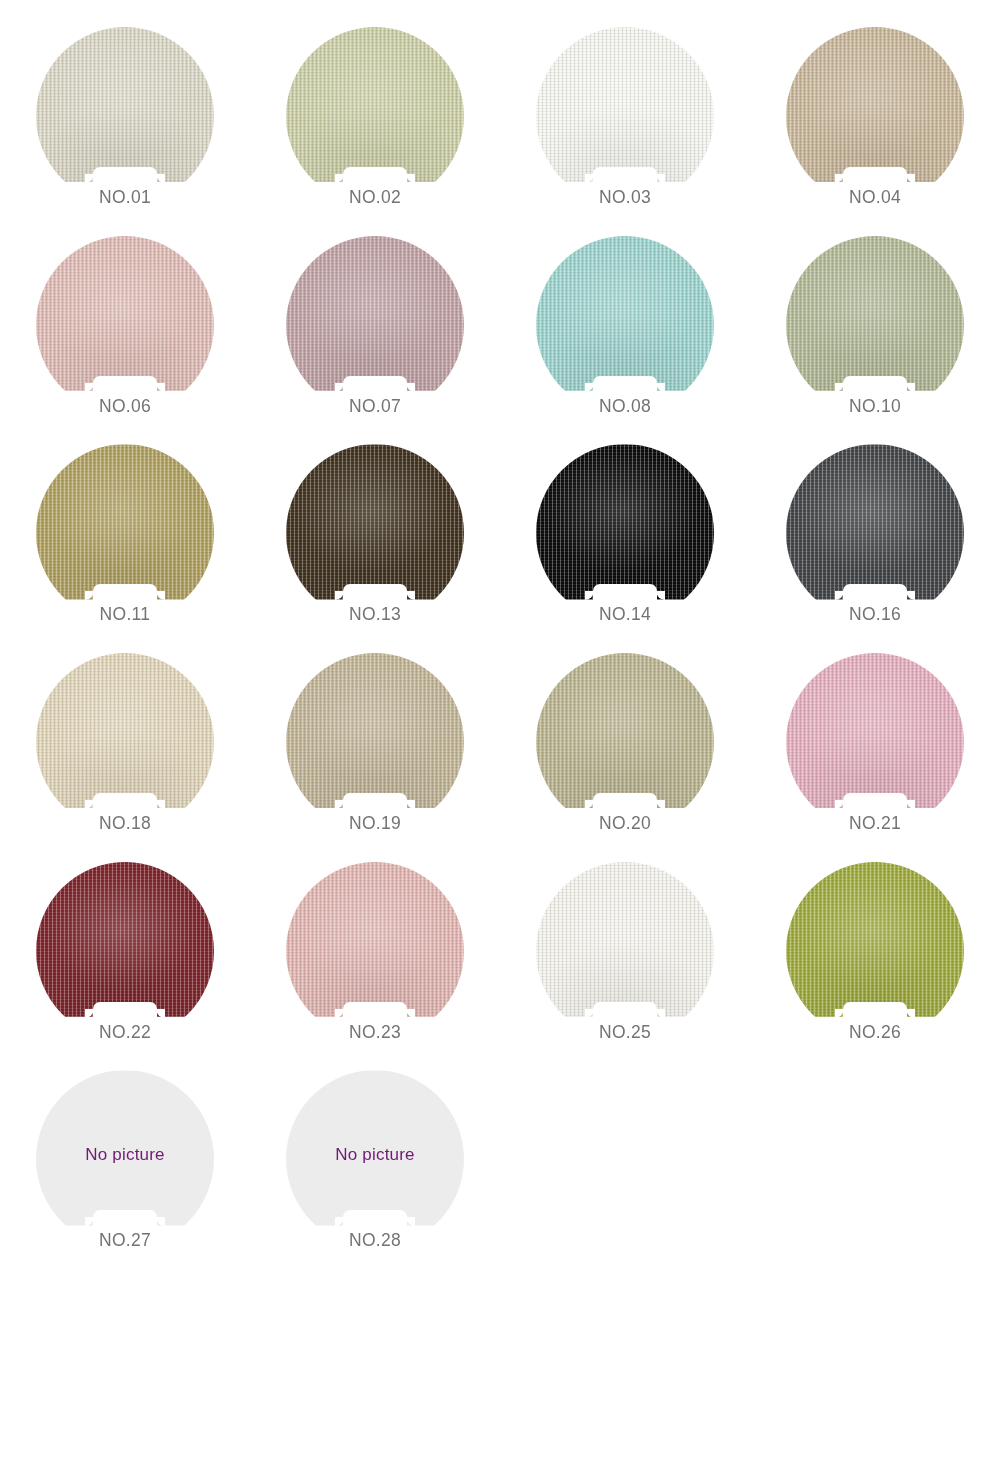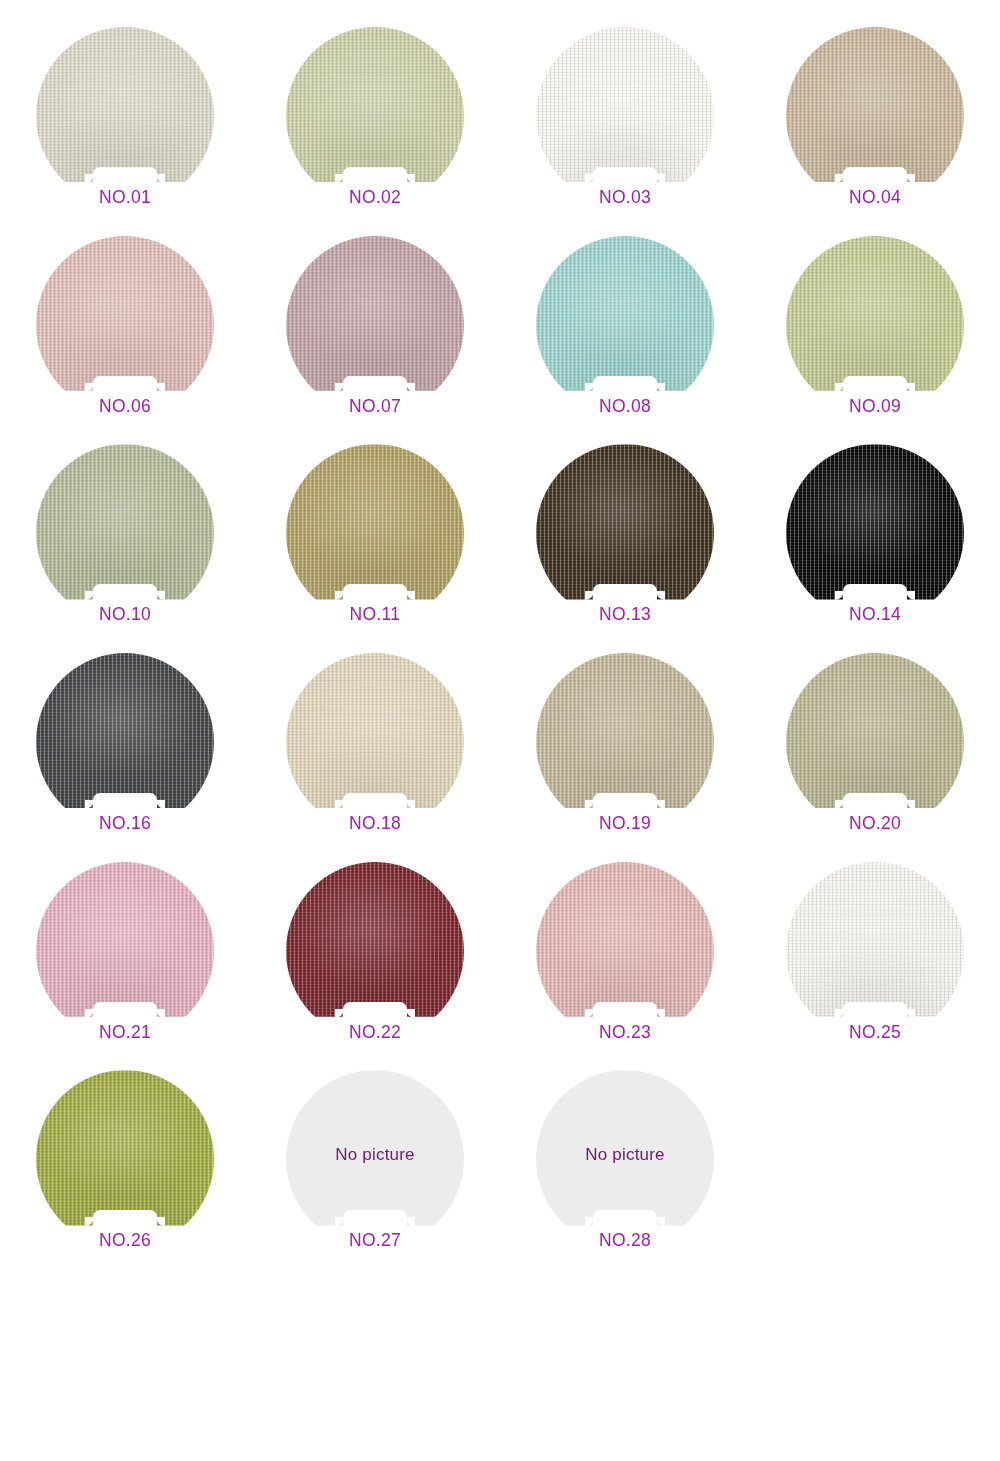--- a/index.html
+++ b/index.html
@@ -139,21 +139,21 @@
     width: 9px;
     height: 9px;
     background: #ffffff;
   }
   .notch::before { left: -8px; border-bottom-right-radius: 9px; }
   .notch::after  { right: -8px; border-bottom-left-radius: 9px; }
 
   .swatch-label {
     margin-top: 6px;
     font-size: 17.5px;
-    color: #a21caf;
+    color: #737373;
     font-family: "Liberation Sans", sans-serif;
     letter-spacing: 0.3px;
     line-height: 1.1;
     white-space: nowrap;
   }
 </style>
 </head>
 <body>
 
 <div id="swatch-grid">
@@ -201,27 +201,20 @@
     </div>
     <div class="swatch-cell">
       <div class="chip-wrap">
         <div class="chip" style="background: rgb(154, 214, 208);"></div>
         <div class="notch"></div>
       </div>
       <div class="swatch-label">NO.08</div>
     </div>
     <div class="swatch-cell">
       <div class="chip-wrap">
-        <div class="chip" style="background: rgb(198, 204, 142);"></div>
-        <div class="notch"></div>
-      </div>
-      <div class="swatch-label">NO.09</div>
-    </div>
-    <div class="swatch-cell">
-      <div class="chip-wrap">
         <div class="chip" style="background: rgb(179, 187, 149);"></div>
         <div class="notch"></div>
       </div>
       <div class="swatch-label">NO.10</div>
     </div>
     <div class="swatch-cell">
       <div class="chip-wrap">
         <div class="chip" style="background: rgb(179, 162, 94);"></div>
         <div class="notch"></div>
       </div>

